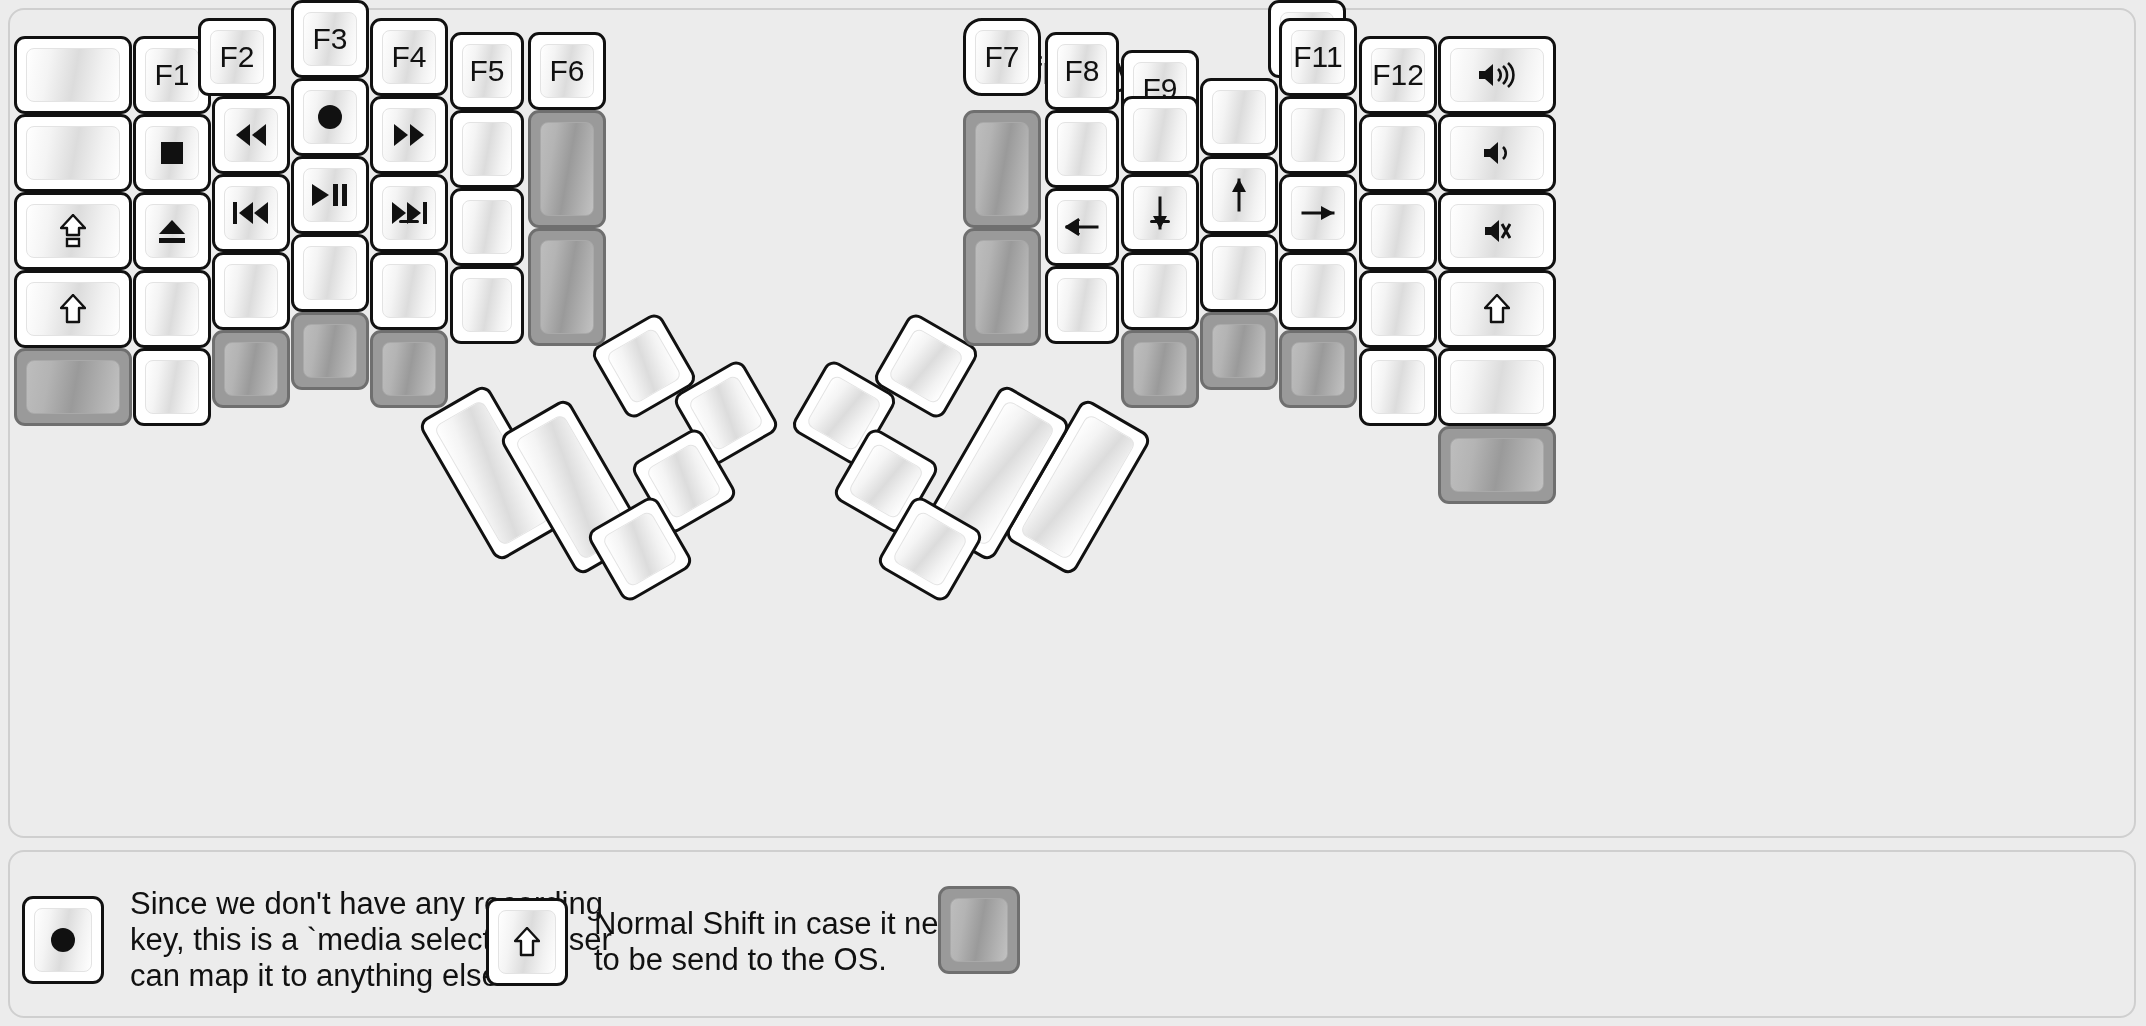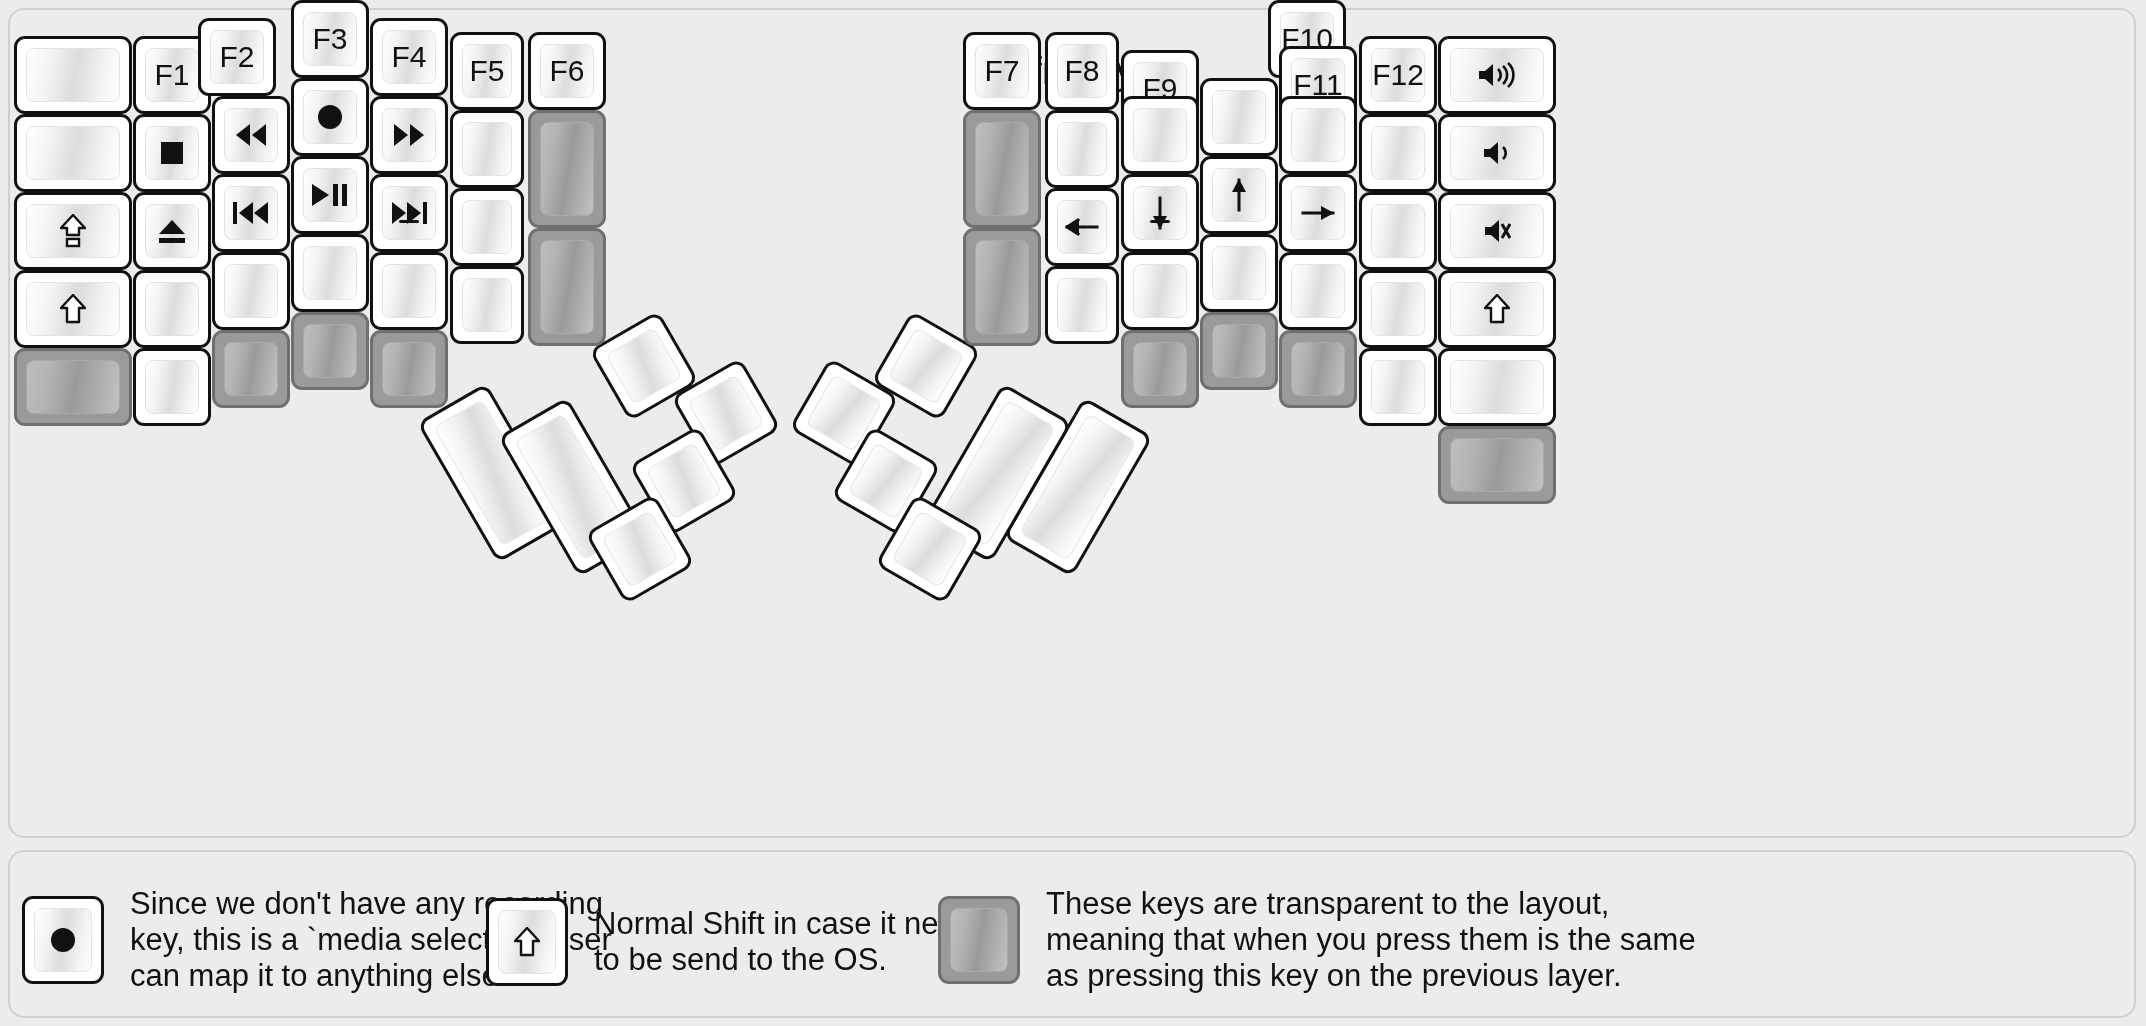--- a/index.html
+++ b/index.html
@@ -269,21 +269,21 @@
       </div>
       <div class="key trans" style="left: 528px; top: 110px; width: 78px; height: 118px; z-index: 1;">
         <div class="cap"></div>
       </div>
       <div class="key trans" style="left: 528px; top: 228px; width: 78px; height: 118px; z-index: 1;">
         <div class="cap"></div>
       </div>
     </div>
 
   <div id="right-half">
-      <div class="key" style="left: 963px; top: 32px; width: 78px; height: 78px; z-index: 2;">
+      <div class="key" style="left: 963px; top: 18px; width: 78px; height: 78px; z-index: 2; border-radius: 19px;">
         <div class="cap">
           <span class="legend">F7</span>
         </div>
       </div>
       <div class="key trans" style="left: 963px; top: 110px; width: 78px; height: 118px; z-index: 1;">
         <div class="cap"></div>
       </div>
       <div class="key trans" style="left: 963px; top: 228px; width: 78px; height: 118px; z-index: 1;">
         <div class="cap"></div>
       </div>
@@ -350,21 +350,21 @@
             </svg>
           </span>
         </div>
       </div>
       <div class="key" style="left: 1200px; top: 234px; width: 78px; height: 78px; z-index: 2;">
         <div class="cap"></div>
       </div>
       <div class="key trans" style="left: 1200px; top: 312px; width: 78px; height: 78px; z-index: 1;">
         <div class="cap"></div>
       </div>
-      <div class="key" style="left: 1279px; top: 18px; width: 78px; height: 78px; z-index: 2; margin-top: 28px;">
+      <div class="key" style="left: 1279px; top: 18px; width: 78px; height: 78px; z-index: 2;">
         <div class="cap">
           <span class="legend">F11</span>
         </div>
       </div>
       <div class="key" style="left: 1279px; top: 96px; width: 78px; height: 78px; z-index: 2;">
         <div class="cap"></div>
       </div>
       <div class="key" style="left: 1279px; top: 174px; width: 78px; height: 78px; z-index: 2;">
         <div class="cap">
           <span class="legend glyph">
@@ -513,19 +513,16 @@
             </span>
           </div>
         </div>
         <div class="legend-text">Normal Shift in case it needs
 to be send to the OS.</div>
       </div>
       <div class="legend-item" style="left: 938px; top: 886px;">
         <div class="legend-key trans">
           <div class="cap"></div>
         </div>
-        <div class="legend-text">These keys are transparent to the layout,
-meaning that when you press them is the same
-as pressing this key on the previous layer.</div>
       </div>
     </div>
 
 </div>
 
 </body></html>

